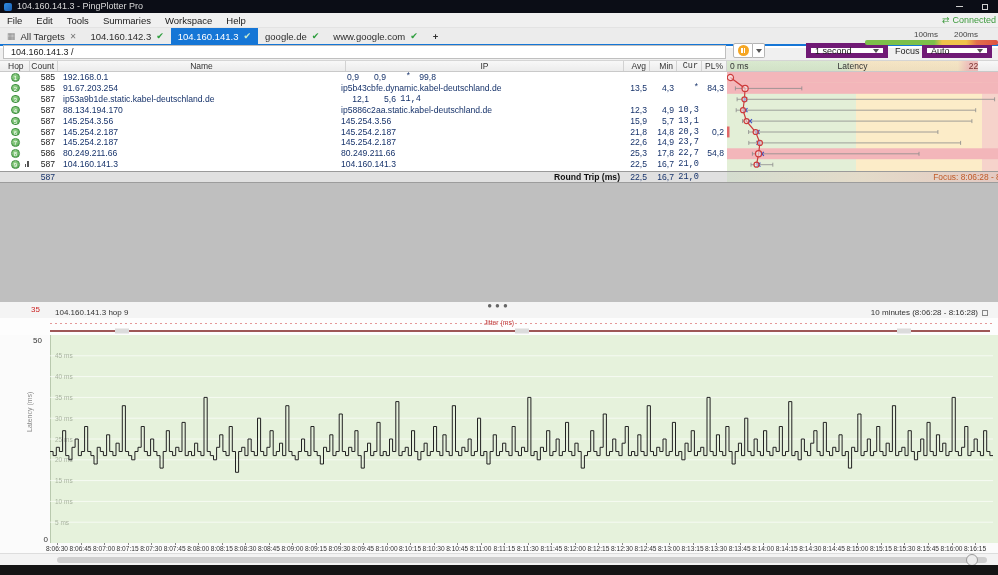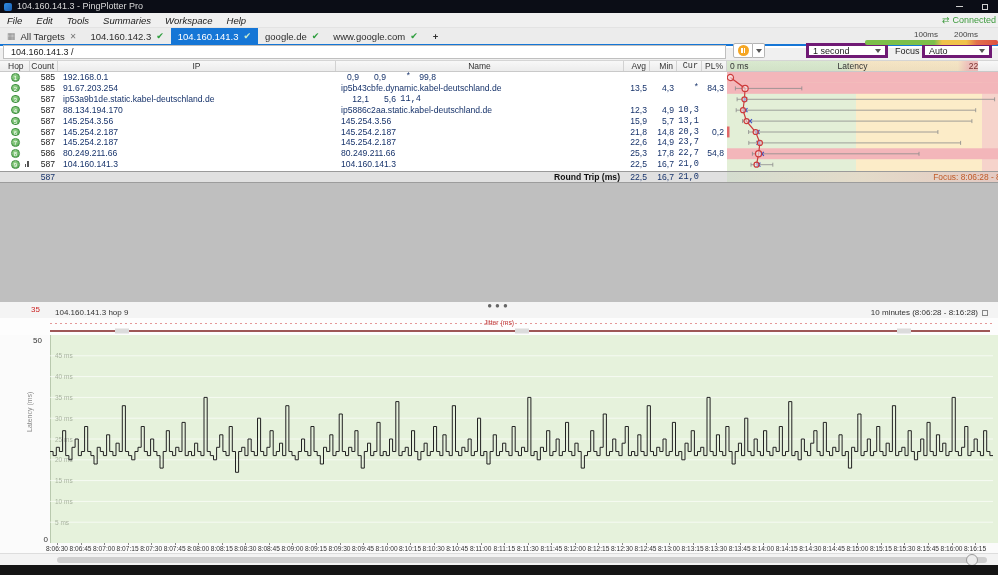--- a/index.html
+++ b/index.html
@@ -9,21 +9,21 @@
   
   #titlebar { position:absolute; left:0; top:0; width:998px; height:13px; background:#0b0d16; color:#d8d8d8; font-size:9px; display:flex; align-items:center; }
   #appicon { width:8px; height:8px; margin:0 5px 0 4px; background:linear-gradient(135deg,#2f8de4,#1b5fb0); border-radius:2px; }
   #wintitle { flex:1; line-height:13px; }
   .winbtn { width:26px; height:13px; display:flex; align-items:center; justify-content:center; color:#cfcfcf; }
   .minglyph { width:7px; height:1px; background:#cfcfcf; }
   .maxglyph { width:6px; height:6px; border:1px solid #cfcfcf; }
 
   
   #menubar { position:absolute; left:0; top:13px; width:998px; height:15px; background:#f0f0f0; border-bottom:1px solid #e3e3e3; display:flex; align-items:center; font-size:9.5px; color:#1b1b1b; overflow:hidden; }
-  .menu-item { padding:0 7px; line-height:15px;font-style:italic; }
+  .menu-item { padding:0 7px; line-height:15px; }
   #conn-status { position:absolute; right:-3px; top:0; line-height:15px; color:#3d9a3d; font-size:9px; white-space:nowrap; }
   #conn-status .arrows { font-size:9px; margin-right:3px; }
 
   
   #tabbar { position:absolute; left:0; top:28px; width:998px; height:18px; background:#ececec; border-bottom:2px solid #1576d6; display:flex; align-items:stretch; font-size:9.5px; color:#2c2c2c; }
   .tab { display:flex; align-items:center; padding:0 7px; gap:5px; white-space:nowrap; }
   .tab.active { background:#1576d6; color:#fff; }
   .tab .check { color:#2e9e3e; font-size:9px; }
   .tab.active .check { color:#c9ecce; }
   .tab .close { color:#777; font-size:8px; }
@@ -32,21 +32,21 @@
 
   
   #toolbar { position:absolute; left:0; top:48px; width:998px; height:12px; background:#f0f0f0; }
   #addrbox { position:absolute; left:3px; top:-3px; width:723px; height:14px; background:#fff; border:1px solid #bfbfbf; font-size:9px; color:#222; line-height:12px; padding-left:7px; }
   #pausebtn { position:absolute; left:733px; top:-5px; width:20px; height:15px; background:#fff; border:1px solid #b5b5b5; border-radius:2px 0 0 2px; display:flex; align-items:center; justify-content:center; }
   #pausebtn .pcirc { width:11px; height:11px; border-radius:50%; background:#f5a623; display:flex; align-items:center; justify-content:center; gap:1px; }
   #pausebtn .pbar { width:1.5px; height:5px; background:#fff; }
   #pausedrop { position:absolute; left:753px; top:-5px; width:12px; height:15px; background:#fff; border:1px solid #b5b5b5; border-left:none; border-radius:0 2px 2px 0; display:flex; align-items:center; justify-content:center; }
   .downarrow { width:0; height:0; border-left:3px solid transparent; border-right:3px solid transparent; border-top:4px solid #555; }
   .tool-label { position:absolute; top:-3px; font-size:9px; color:#222; line-height:12px; }
-  .tool-select { position:absolute; top:-5px; height:15px; background:#fff; border:3px solid #701a75; font-size:9px; color:#222; display:flex; align-items:center; justify-content:space-between; padding:0 4px; }
+  .tool-select { position:absolute; top:-5px; height:15px; background:#fff; border:5px solid #701a75; font-size:9px; color:#222; display:flex; align-items:center; justify-content:space-between; padding:0 4px; }
   #lbl-interval { left:812px; } #sel-interval { left:806px; width:82px; }
   #lbl-focus { left:895px; } #sel-focus { left:922px; width:70px; }
   
   #scale-legend { position:absolute; left:865px; top:-18px; width:133px; height:16px; }
   #scale-labels { position:absolute; top:0; left:0; width:100%; font-size:8px; color:#444; }
   #scale-labels .sl1 { position:absolute; right:60px; }
   #scale-labels .sl2 { position:absolute; right:20px; }
   #scale-bar { position:absolute; top:10px; left:0; width:133px; height:5px; border-radius:2px; background:linear-gradient(to right,#7cbf4a 0%,#7cbf4a 52%,#f0c24a 58%,#f0c24a 76%,#e2704d 84%,#dd5140 100%); }
 
   
@@ -180,22 +180,22 @@
         <span class="sl1">100ms</span>
         <span class="sl2">200ms</span>
       </div>
       <div id="scale-bar"></div>
     </div>
   </div>
 
   <div id="tablehead">
     <div class="hc c-hop">Hop</div>
     <div class="hc c-count">Count</div>
+    <div class="hc c-name">Name</div>
     <div class="hc c-ip">IP</div>
-    <div class="hc c-name">Name</div>
     <div class="hc c-avg">Avg</div>
     <div class="hc c-min">Min</div>
     <div class="hc c-cur">Cur</div>
     <div class="hc c-pl">PL%</div>
     <div id="lat-head">
       <span id="lat-zero">0 ms</span>
       <span id="lat-title">Latency</span>
       <span id="lat-max">220</span>
     </div>
   </div>

